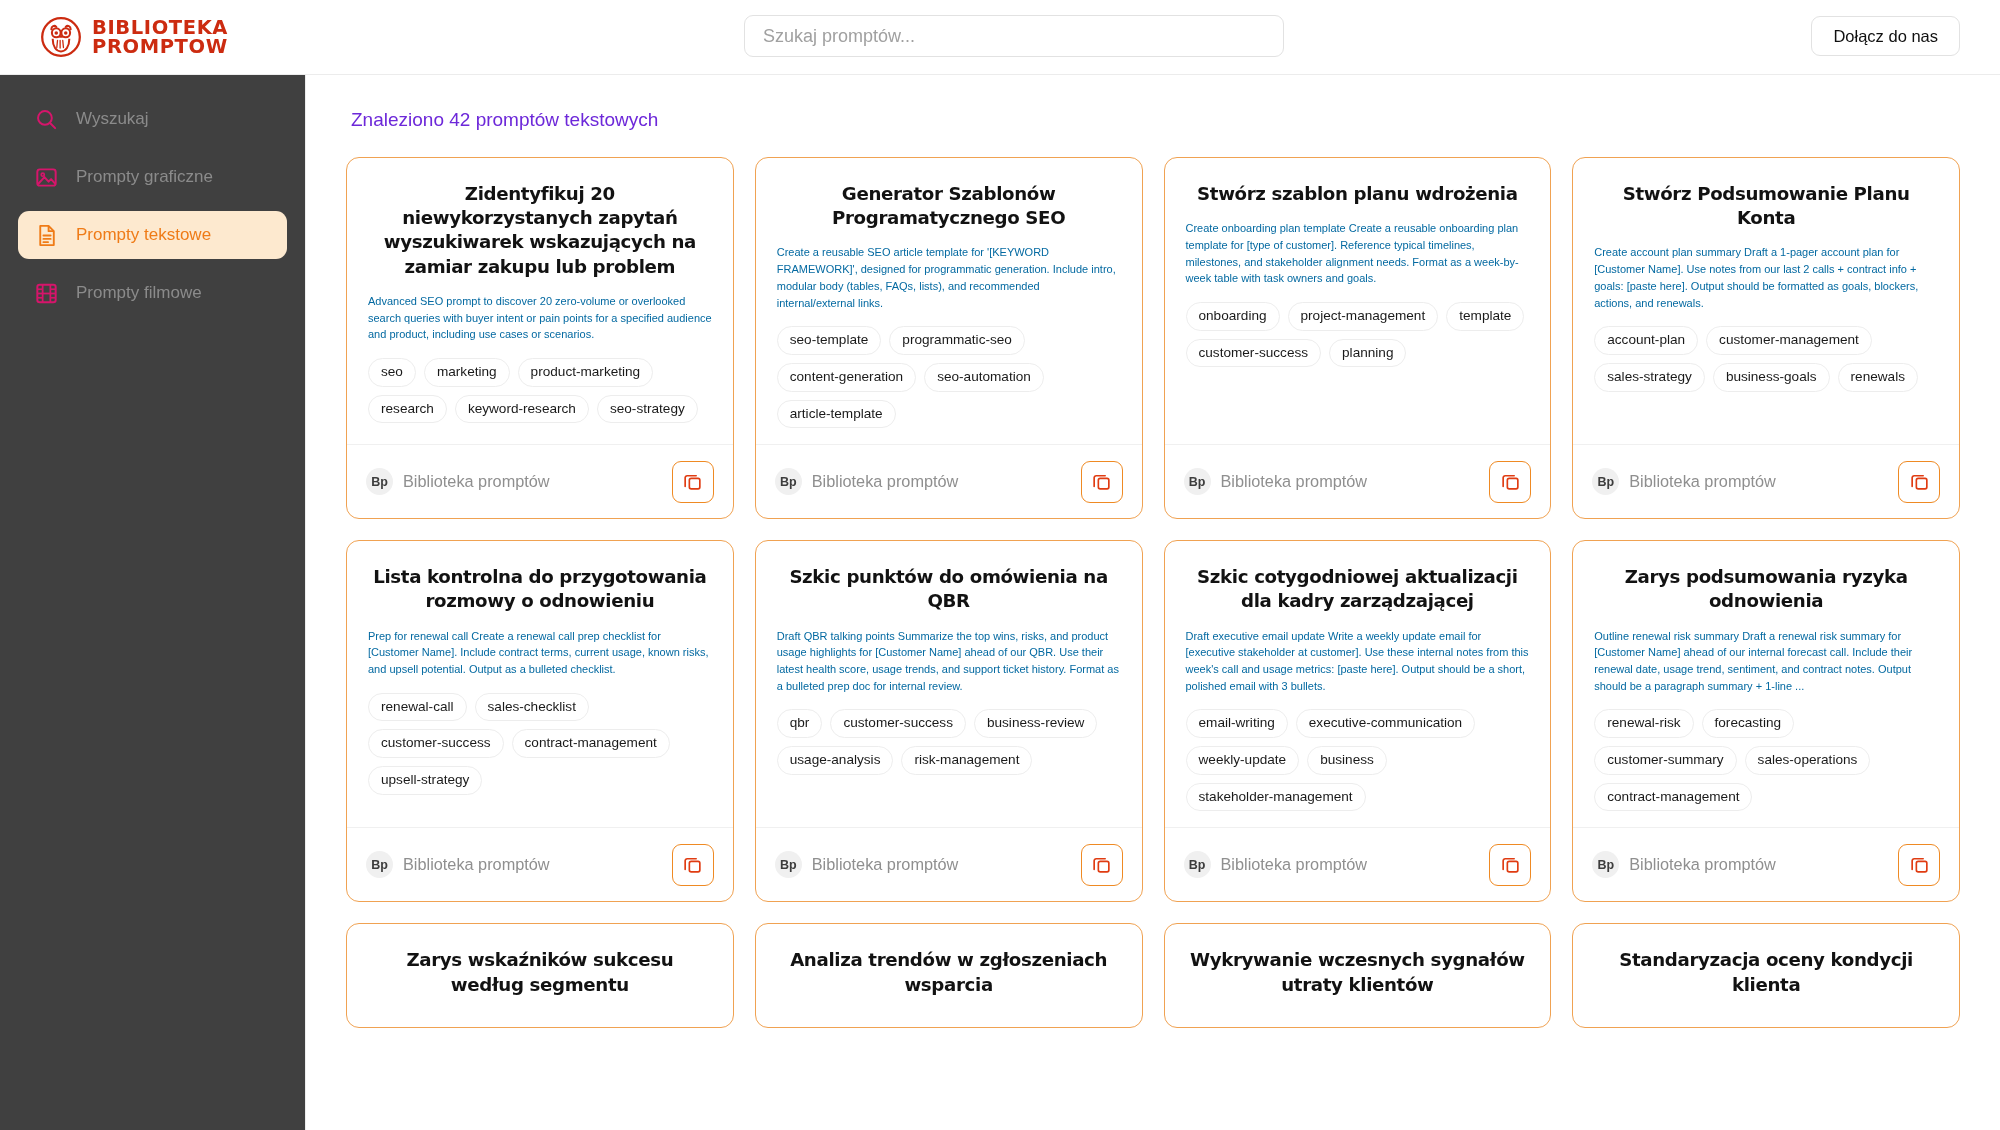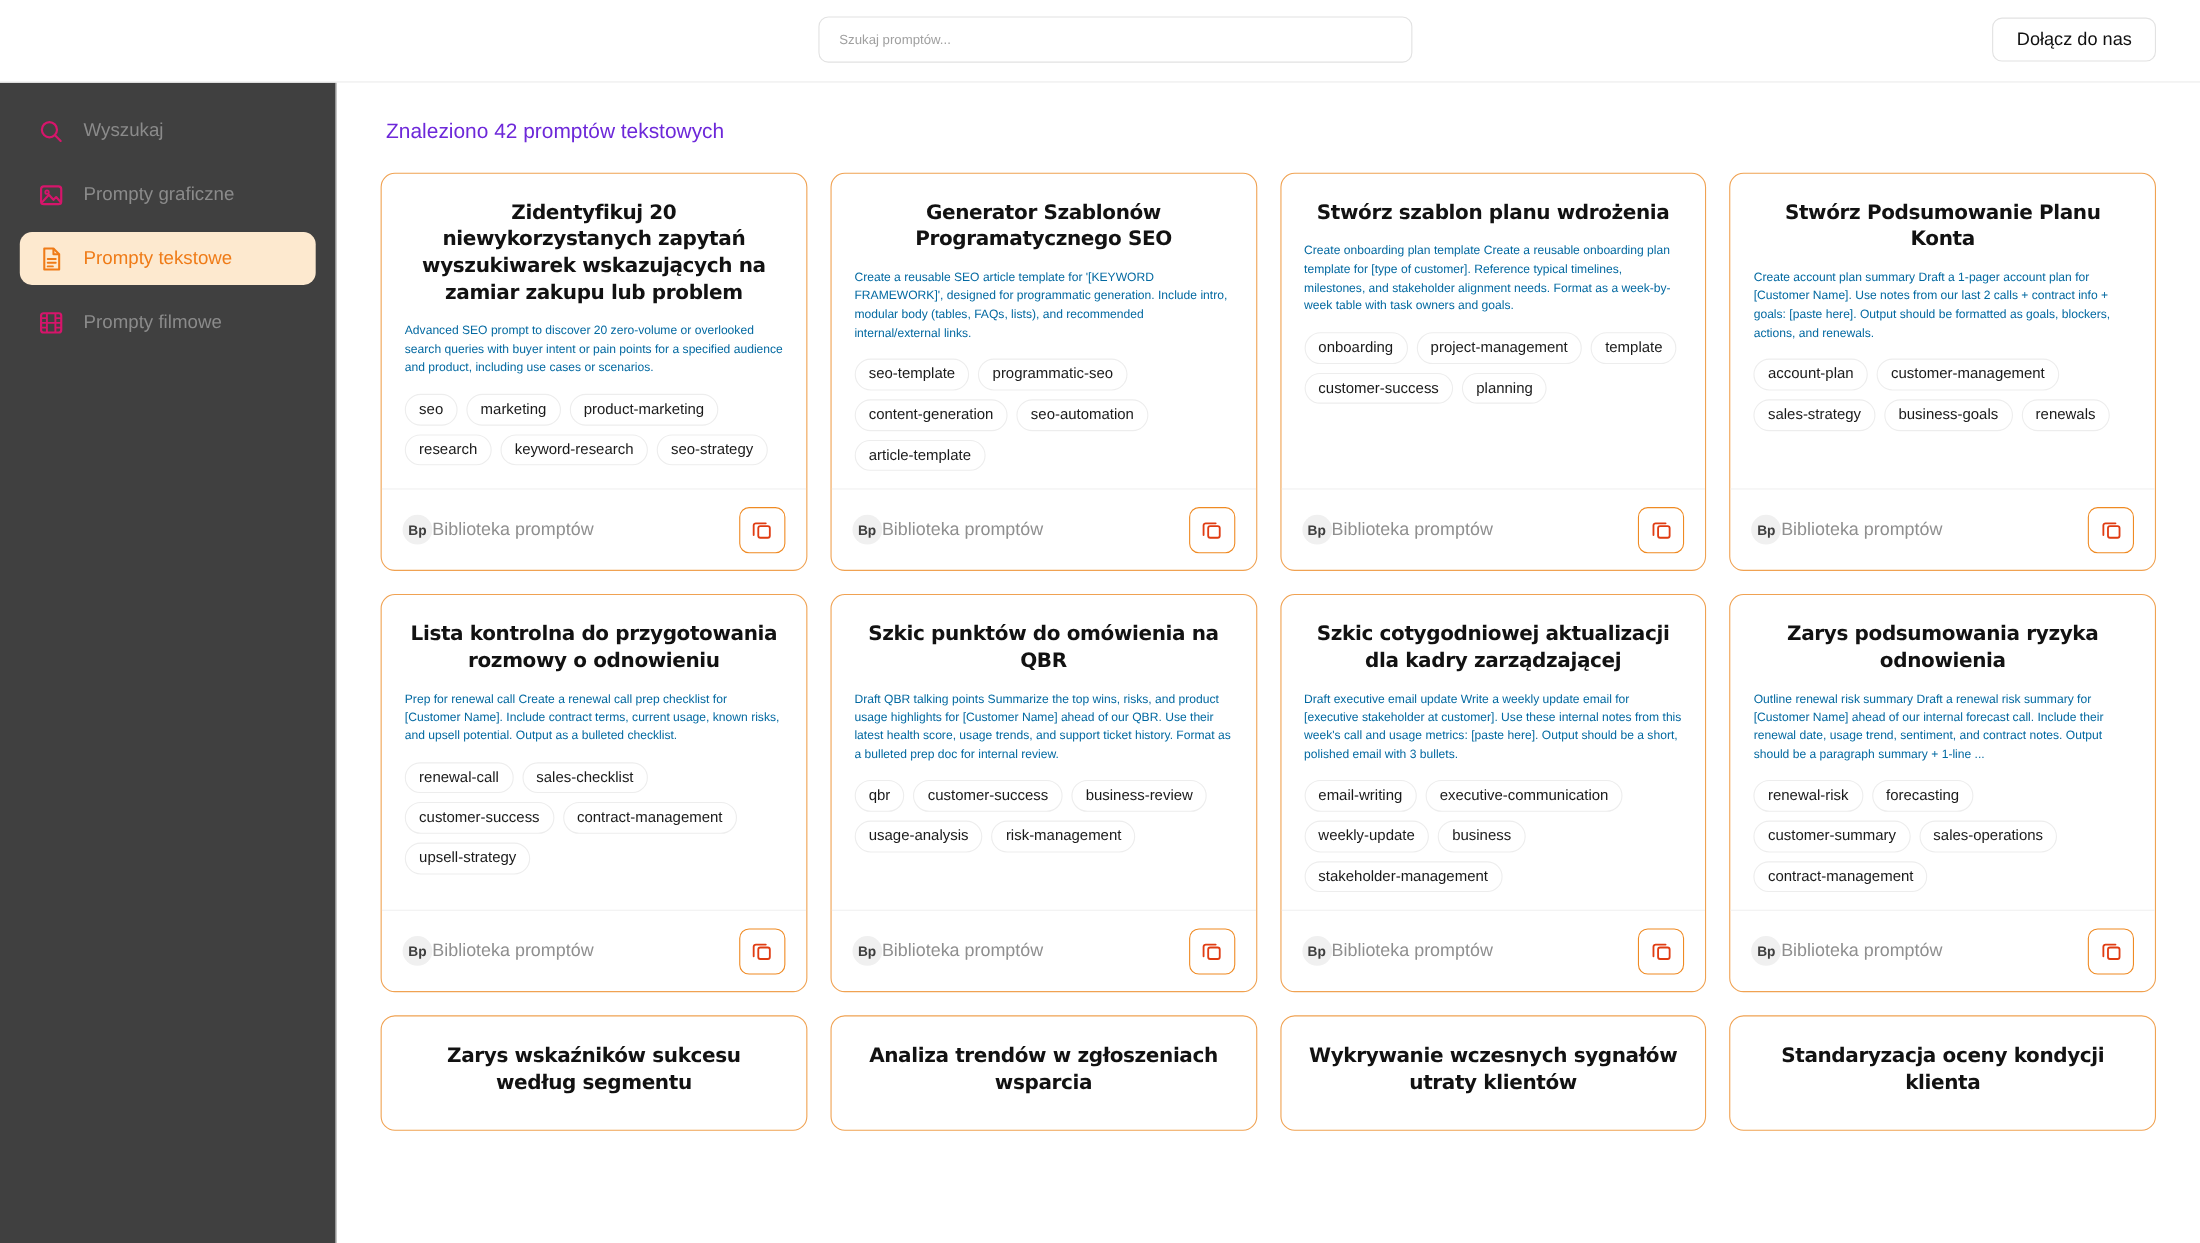--- a/index.html
+++ b/index.html
@@ -50,21 +50,21 @@
     width: 540px;
   }
   .search-input {
     width: 540px;
     height: 42px;
     border: 1px solid #e2e2e2;
     border-radius: 9px;
     background: #fff;
     padding: 0 18px;
     font-family: "Liberation Sans", sans-serif;
-    font-size: 12px;
+    font-size: 18px;
     color: #8b5cf6;
     outline: none;
   }
   .search-input::placeholder { color: #a0a0a0; }
   .join-btn {
     position: absolute;
     right: 40px;
     top: 16px;
     height: 40px;
     padding: 0 21px;
@@ -172,21 +172,21 @@
   }
   .card-foot {
     border-top: 1px solid #f0f0f0;
     height: 74px;
     flex: 0 0 74px;
     display: flex;
     align-items: center;
     justify-content: space-between;
     padding: 0 19px;
   }
-  .author { display: flex; align-items: center; }
+  .author { display: flex; align-items: center; gap: 10px; }
   .avatar {
     width: 27px; height: 27px;
     border-radius: 50%;
     background: #f0f0f0;
     color: #3d3d3d;
     font-size: 12.5px;
     font-weight: 700;
     display: flex; align-items: center; justify-content: center;
     flex: 0 0 27px;
   }
@@ -199,20 +199,37 @@
     display: flex; align-items: center; justify-content: center;
     cursor: pointer;
     flex: 0 0 42px;
   }
 </style>
 </head>
 <body>
 
 <div class="topbar">
 
+  <div class="brand">
+    <svg class="owl-mark" viewBox="0 0 48 48">
+      <circle cx="24" cy="24" r="21.5" fill="none" stroke="#cc2b10" stroke-width="2.6"></circle>
+      <path d="M13 15 C13 11.5 16.5 10.2 18.6 12.4 M35 15 C35 11.5 31.5 10.2 29.4 12.4" fill="none" stroke="#cc2b10" stroke-width="2.4" stroke-linecap="round"></path>
+      <ellipse cx="18.6" cy="19.2" rx="5" ry="5.2" fill="none" stroke="#cc2b10" stroke-width="2.3"></ellipse>
+      <ellipse cx="29.4" cy="19.2" rx="5" ry="5.2" fill="none" stroke="#cc2b10" stroke-width="2.3"></ellipse>
+      <circle cx="18.6" cy="19.4" r="2" fill="#cc2b10"></circle>
+      <circle cx="29.4" cy="19.4" r="2" fill="#cc2b10"></circle>
+      <path d="M24 21.5 L21.6 24.8 L26.4 24.8 Z" fill="#cc2b10"></path>
+      <path d="M14.5 26 C14.5 35 18.5 40.5 24 40.5 C29.5 40.5 33.5 35 33.5 26" fill="none" stroke="#cc2b10" stroke-width="2.3"></path>
+      <path d="M20 28 L19.2 36 M23 28 L23 36.6 M26 28 L26.8 36" stroke="#cc2b10" stroke-width="1.5" stroke-linecap="round"></path>
+    </svg>
+    <div class="brand-text">
+      <span class="brand-line">Biblioteka</span>
+      <span class="brand-line">Promptow</span>
+    </div>
+  </div>
 
   <div class="search-wrap">
     <input class="search-input" type="text" placeholder="Szukaj promptów..." style="">
   </div>
 
   <button class="join-btn">Dołącz do nas</button>
 </div>
 
 <div class="shell">
 

